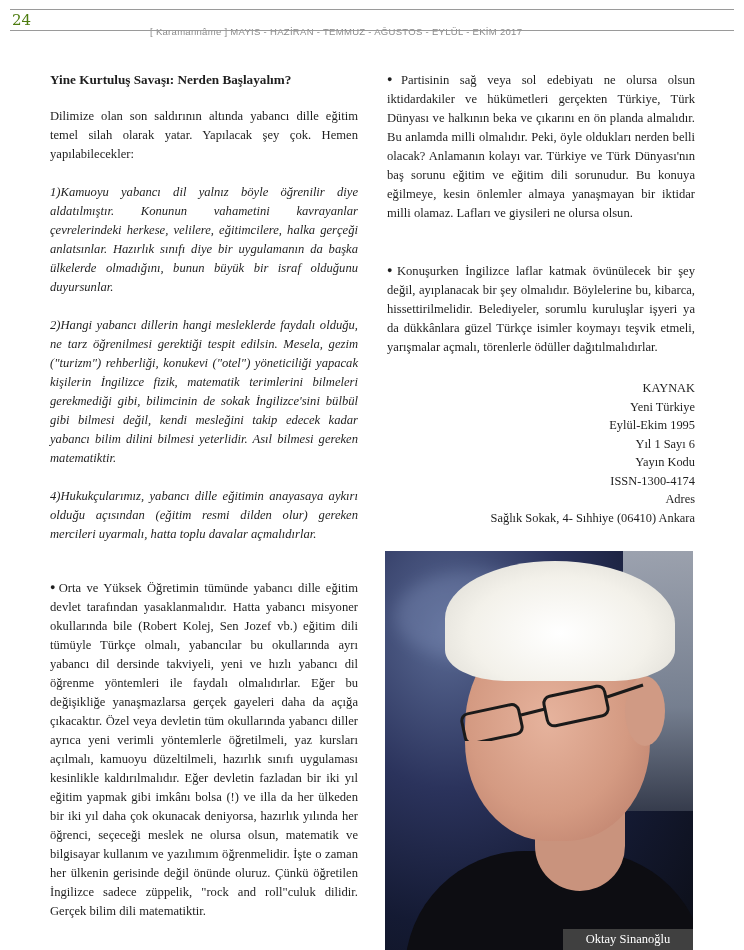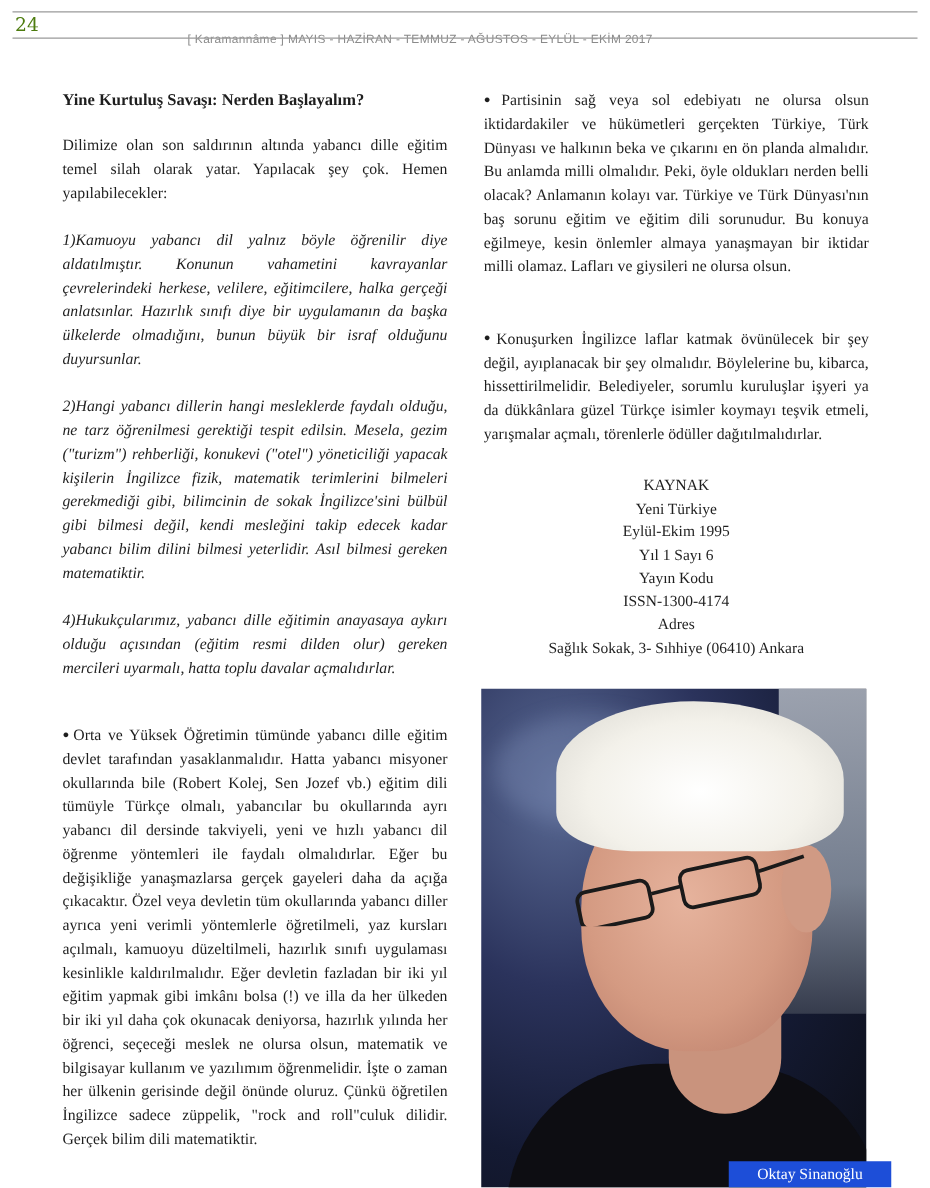--- a/index.html
+++ b/index.html
@@ -16,35 +16,35 @@
     .col { position: absolute; width: 308px; font-size: 12.6px; line-height: 19px; text-align: justify; }
     .col.left { left: 50px; top: 70px; }
     .col.right { left: 387px; top: 70px; }
 
     .title { font-weight: bold; font-size: 13.2px; margin-bottom: 18px; }
     .para { margin-bottom: 18px; }
     .italic-list p { font-style: italic; text-align: justify; margin-top: 19px; }
     .italic-list { margin-bottom: 34px; }
     .bullet::before { content: "\25CF"; font-size: 9px; vertical-align: 2px; margin-right: 1px; }
 
-    .source { text-align: center; line-height: 18.5px; margin-top: 22px; font-size: 12.4px; }
+    .source { text-align: right; line-height: 18.5px; margin-top: 22px; font-size: 12.4px; }
     .source .label { text-transform: uppercase; }
 
     .photo { position: absolute; left: 385px; top: 551px; width: 308px; height: 399px; overflow: hidden;
       background: radial-gradient(ellipse at 20% 20%, #5a6a94 0%, #2b335c 35%, #141a33 65%, #0c0e16 100%); }
     .photo .bg-right { position: absolute; right: 0; top: 0; width: 70px; height: 260px; background: linear-gradient(180deg, #aab0bb, #808a9a 60%, #3a4050); opacity: 0.9; }
     .photo .bg-blob { position: absolute; left: 10px; top: 20px; width: 160px; height: 90px; border-radius: 50%; background: #7f8fb8; opacity: 0.35; filter: blur(8px); }
     .photo .shirt { position: absolute; left: 20px; top: 300px; width: 300px; height: 140px; background: #0d0d12; border-radius: 120px 120px 0 0; }
     .photo .neck { position: absolute; left: 150px; top: 250px; width: 90px; height: 90px; background: #c9937d; border-radius: 0 0 45px 45px; }
     .photo .face { position: absolute; left: 80px; top: 70px; width: 185px; height: 220px; background: radial-gradient(ellipse at 45% 45%, #e6b39d 0%, #d49a82 55%, #b67966 100%); border-radius: 48% 48% 45% 45%; }
     .photo .hair { position: absolute; left: 60px; top: 10px; width: 230px; height: 120px; background: radial-gradient(ellipse at 50% 60%, #ffffff 0%, #f3f1ea 55%, #d8d6cf 100%); border-radius: 55% 60% 30% 30%; }
     .photo .ear { position: absolute; left: 240px; top: 125px; width: 40px; height: 70px; background: #d09a84; border-radius: 50%; }
     .photo .glasses { position: absolute; left: 70px; top: 130px; width: 190px; height: 60px; }
-    .caption { position: absolute; left: 563px; top: 929px; width: 130px; height: 21px; background: #1d4ed8; color: #ffffff;
-      font-size: 12.5px; line-height: 21px; text-align: center; margin-left: 20px; }
+    .caption { position: absolute; left: 563px; top: 929px; width: 130px; height: 21px; background: #404040; color: #ffffff;
+      font-size: 12.5px; line-height: 21px; text-align: center; }
   </style>
 </head>
 <body>
 
 <div class="rule top"></div>
 <div class="page-num">24</div>
 <div class="running-head">[ Karamannâme ]   MAYIS - HAZİRAN - TEMMUZ - AĞUSTOS - EYLÜL - EKİM  2017</div>
 <div class="rule bottom"></div>
 
 <div class="col left">
@@ -62,21 +62,21 @@
   <p class="para bullet" style="margin-bottom:38px">Partisinin sağ veya sol edebiyatı ne olursa olsun iktidardakiler ve hükümetleri gerçekten Türkiye, Türk Dünyası ve halkının beka ve çıkarını en ön planda almalıdır. Bu anlamda milli olmalıdır. Peki, öyle oldukları nerden belli olacak? Anlamanın kolayı var. Türkiye ve Türk Dünyası'nın baş sorunu eğitim ve eğitim dili sorunudur. Bu konuya eğilmeye, kesin önlemler almaya yanaşmayan bir iktidar milli olamaz. Lafları ve giysileri ne olursa olsun.</p>
   <p class="para bullet">Konuşurken İngilizce laflar katmak övünülecek bir şey değil, ayıplanacak bir şey olmalıdır. Böylelerine bu, kibarca, hissettirilmelidir. Belediyeler, sorumlu kuruluşlar işyeri ya da dükkânlara güzel Türkçe isimler koymayı teşvik etmeli, yarışmalar açmalı, törenlerle ödüller dağıtılmalıdırlar.</p>
   <div class="source">
     <div class="label">KAYNAK</div>
     <div>Yeni Türkiye</div>
     <div>Eylül-Ekim 1995</div>
     <div>Yıl 1 Sayı 6</div>
     <div>Yayın Kodu</div>
     <div>ISSN-1300-4174</div>
     <div>Adres</div>
-    <div>Sağlık Sokak, 3- Sıhhiye (06410) Ankara</div>
+    <div>Sağlık Sokak, 4- Sıhhiye (06410) Ankara</div>
   </div>
 </div>
 
 <div class="photo">
   <div class="bg-blob"></div>
   <div class="bg-right"></div>
   <div class="shirt"></div>
   <div class="neck"></div>
   <div class="face"></div>
   <div class="ear"></div>

